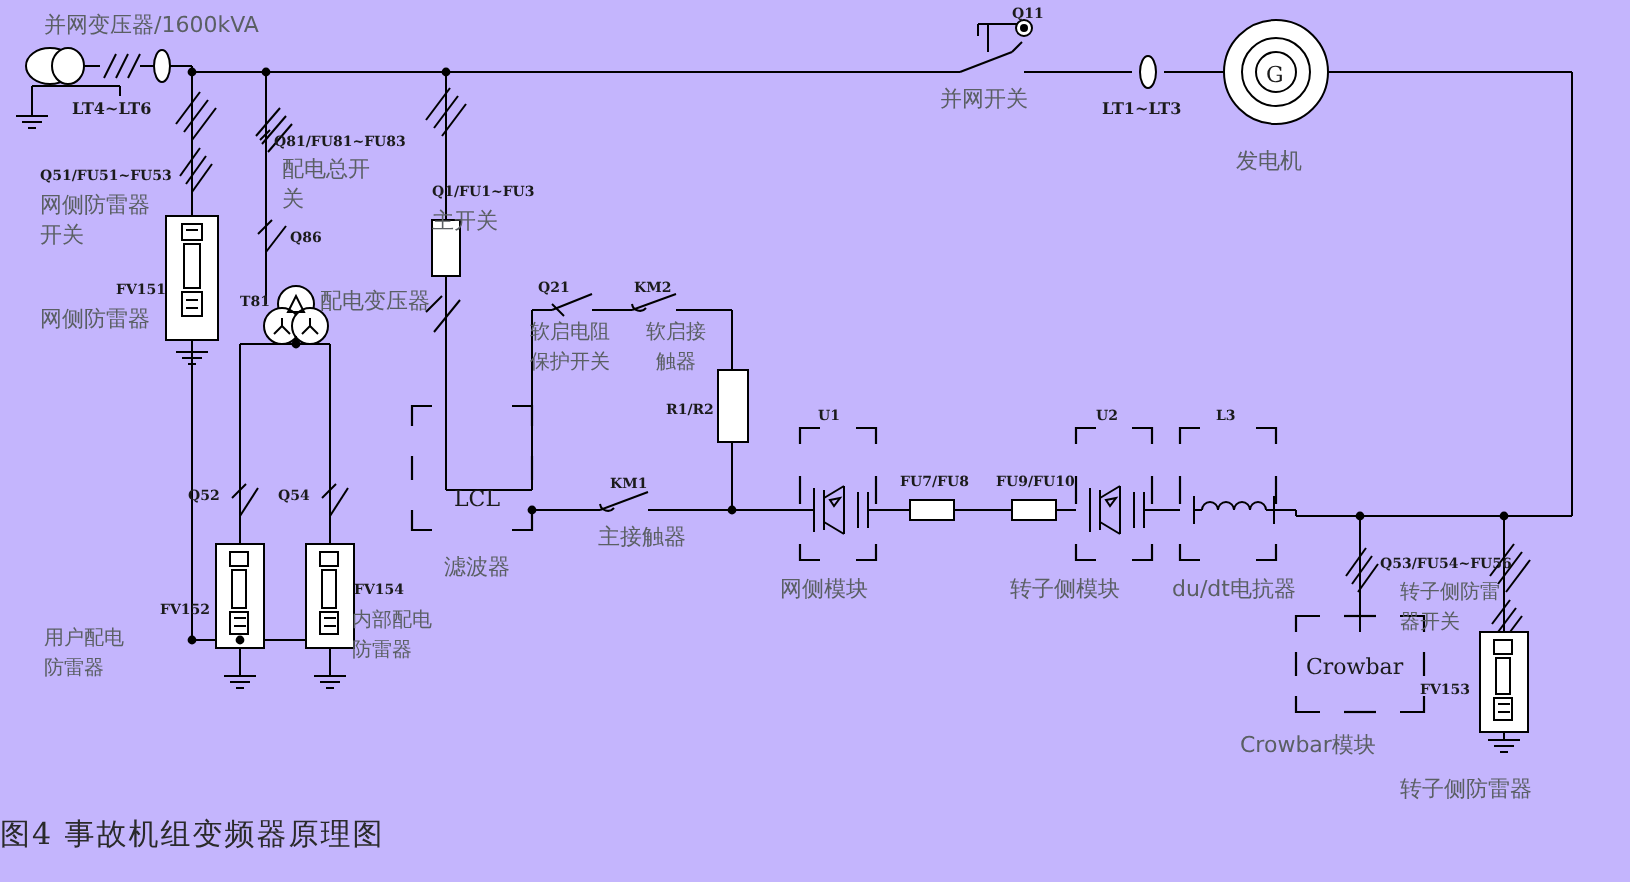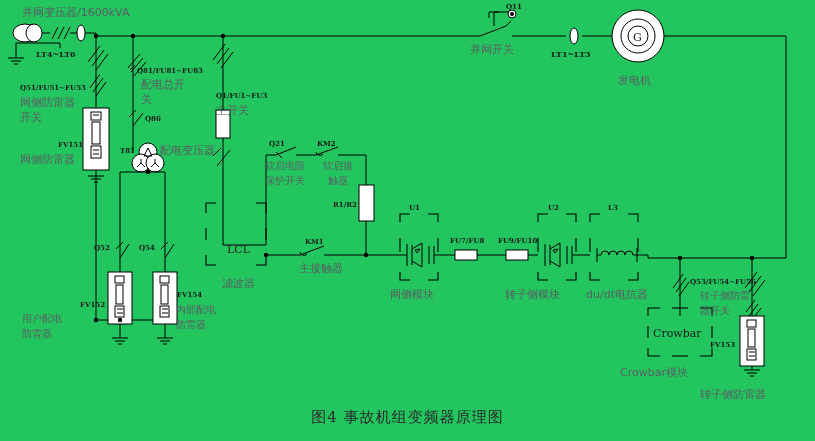--- a/index.html
+++ b/index.html
@@ -8,36 +8,35 @@
     padding: 0;
     background: #ffffff;
   }
   body {
     font-family: "Liberation Sans", "DejaVu Sans", sans-serif;
   }
   #page {
     position: relative;
     width: 815px;
     height: 441px;
-    background: #22c55e;
+    background: #c4b5fd;
     overflow: hidden;
   }
   #schematic {
     position: absolute;
     left: 0;
     top: 0;
     width: 815px;
     height: 441px;
   }
   .cap {
     position: absolute;
     left: 0;
     top: 408px;
     width: 815px;
-    text-align: center;
     font-family: "DejaVu Serif", "Liberation Serif", serif;
     font-size: 15px;
     color: #2a2a2a;
     letter-spacing: 1px;
   }
   
   text {
     font-family: "DejaVu Sans", "Liberation Sans", sans-serif;
     fill: #555a5e;
   }

